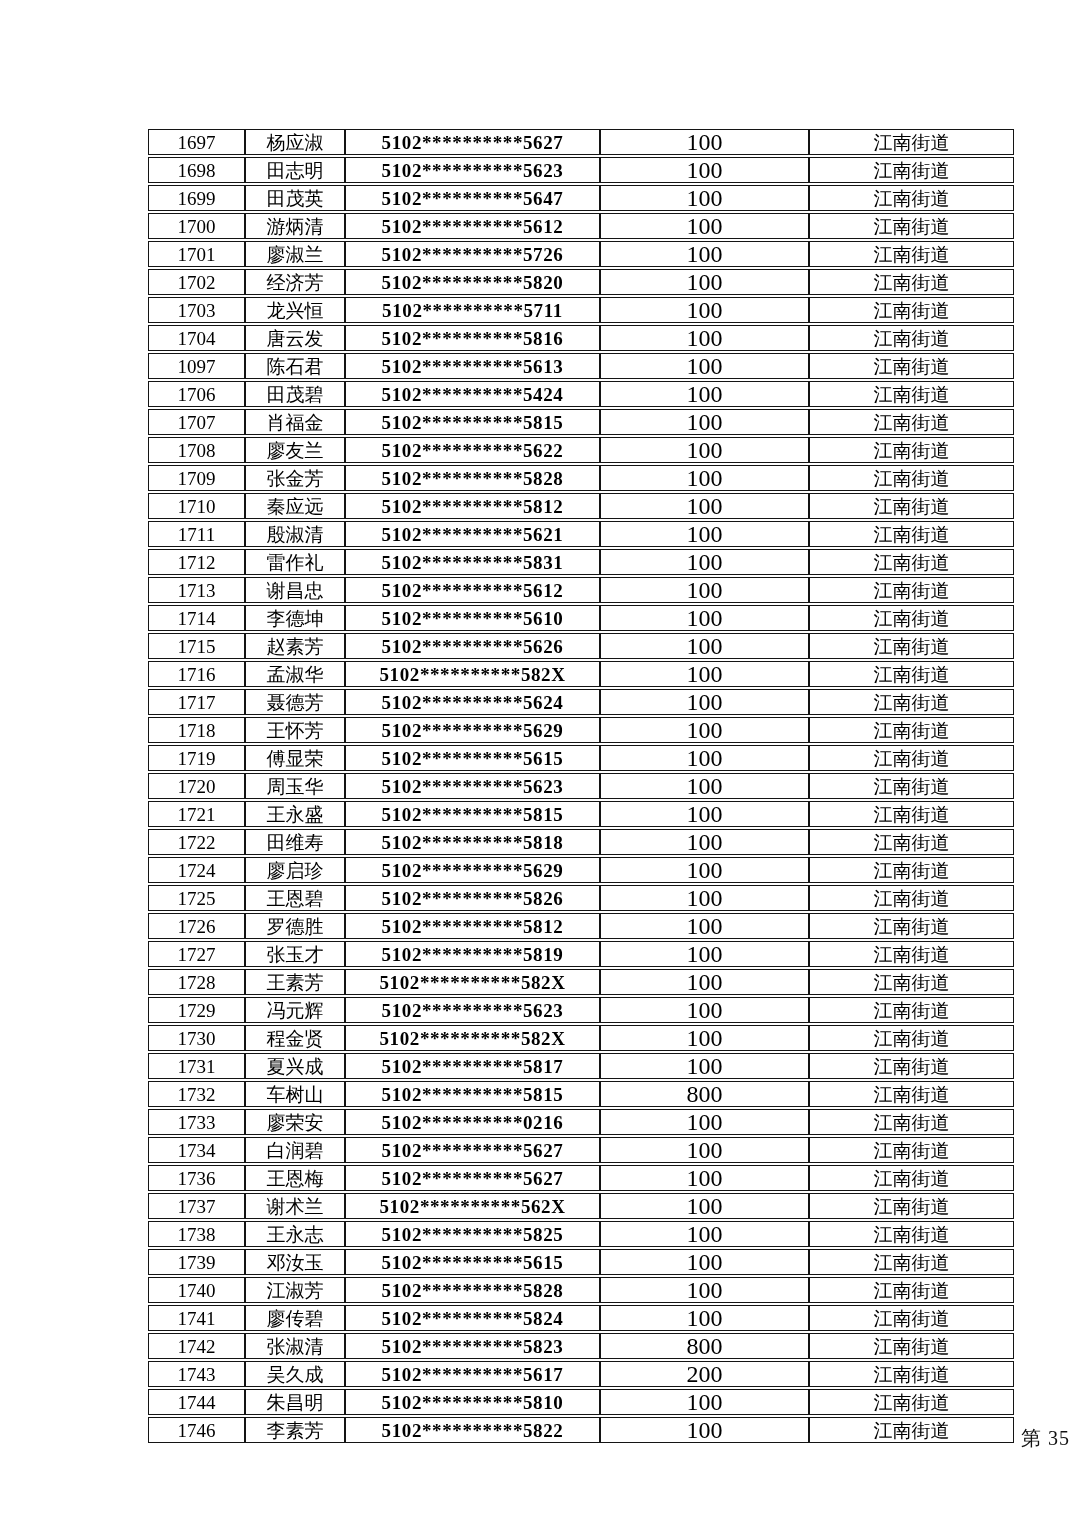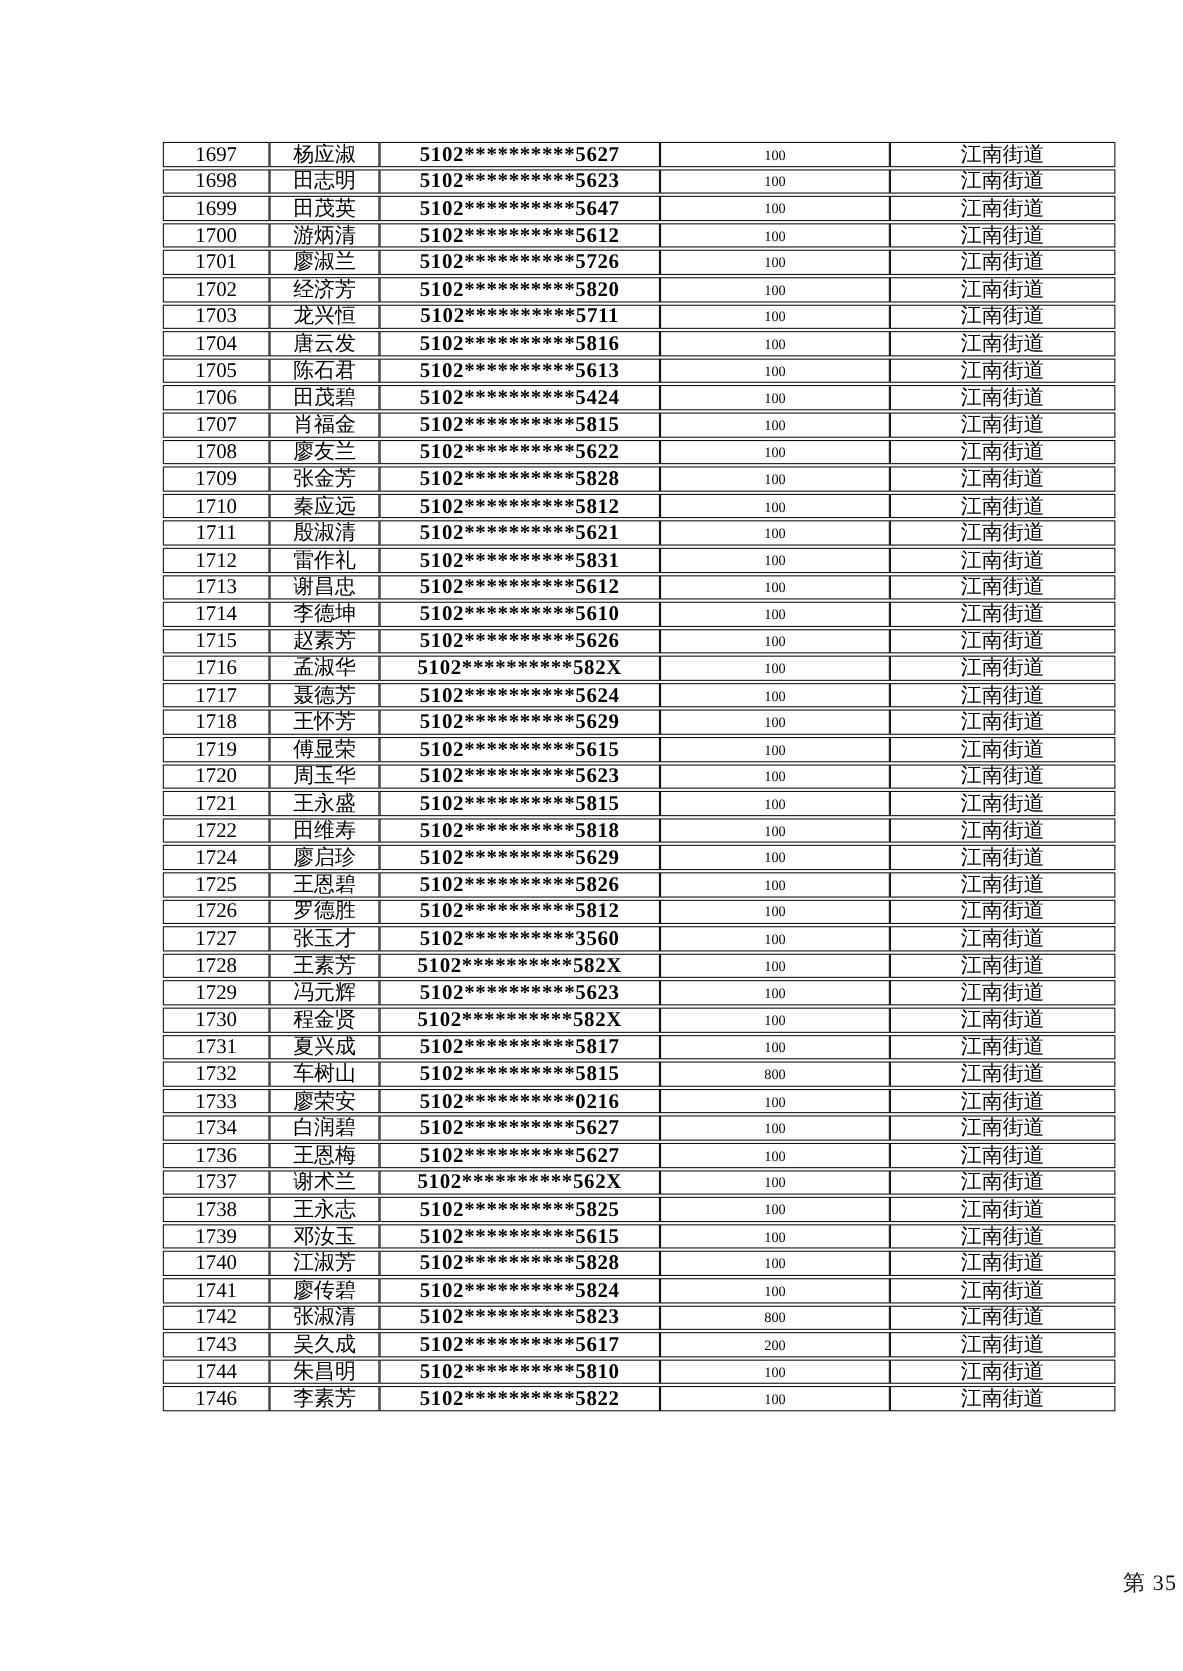--- a/index.html
+++ b/index.html
@@ -45,21 +45,21 @@
     font-size: 19px;
     line-height: 1;
     white-space: nowrap;
     overflow: hidden;
   }
   table.roster td.id-cell {
     letter-spacing: 0.6px;
     font-weight: bold;
   }
   table.roster td.amount-cell {
-    font-size: 13px;
+    font-size: 24px;
   }
   .footer {
     position: absolute;
     left: 0;
     top: 1425px;
     width: 100%;
     text-align: right;
     font-size: 20px;
     color: #111111;
     letter-spacing: 1px;
@@ -129,21 +129,21 @@
           <td class="district-cell">江南街道</td>
         </tr>
         <tr>
           <td class="serial-cell">1704</td>
           <td class="name-cell">唐云发</td>
           <td class="id-cell">5102**********5816</td>
           <td class="amount-cell">100</td>
           <td class="district-cell">江南街道</td>
         </tr>
         <tr>
-          <td class="serial-cell">1705</td>
+          <td class="serial-cell">1097</td>
           <td class="name-cell">陈石君</td>
           <td class="id-cell">5102**********5613</td>
           <td class="amount-cell">100</td>
           <td class="district-cell">江南街道</td>
         </tr>
         <tr>
           <td class="serial-cell">1706</td>
           <td class="name-cell">田茂碧</td>
           <td class="id-cell">5102**********5424</td>
           <td class="amount-cell">100</td>
@@ -278,21 +278,21 @@
         <tr>
           <td class="serial-cell">1726</td>
           <td class="name-cell">罗德胜</td>
           <td class="id-cell">5102**********5812</td>
           <td class="amount-cell">100</td>
           <td class="district-cell">江南街道</td>
         </tr>
         <tr>
           <td class="serial-cell">1727</td>
           <td class="name-cell">张玉才</td>
-          <td class="id-cell">5102**********3560</td>
+          <td class="id-cell">5102**********5819</td>
           <td class="amount-cell">100</td>
           <td class="district-cell">江南街道</td>
         </tr>
         <tr>
           <td class="serial-cell">1728</td>
           <td class="name-cell">王素芳</td>
           <td class="id-cell">5102**********582X</td>
           <td class="amount-cell">100</td>
           <td class="district-cell">江南街道</td>
         </tr>

